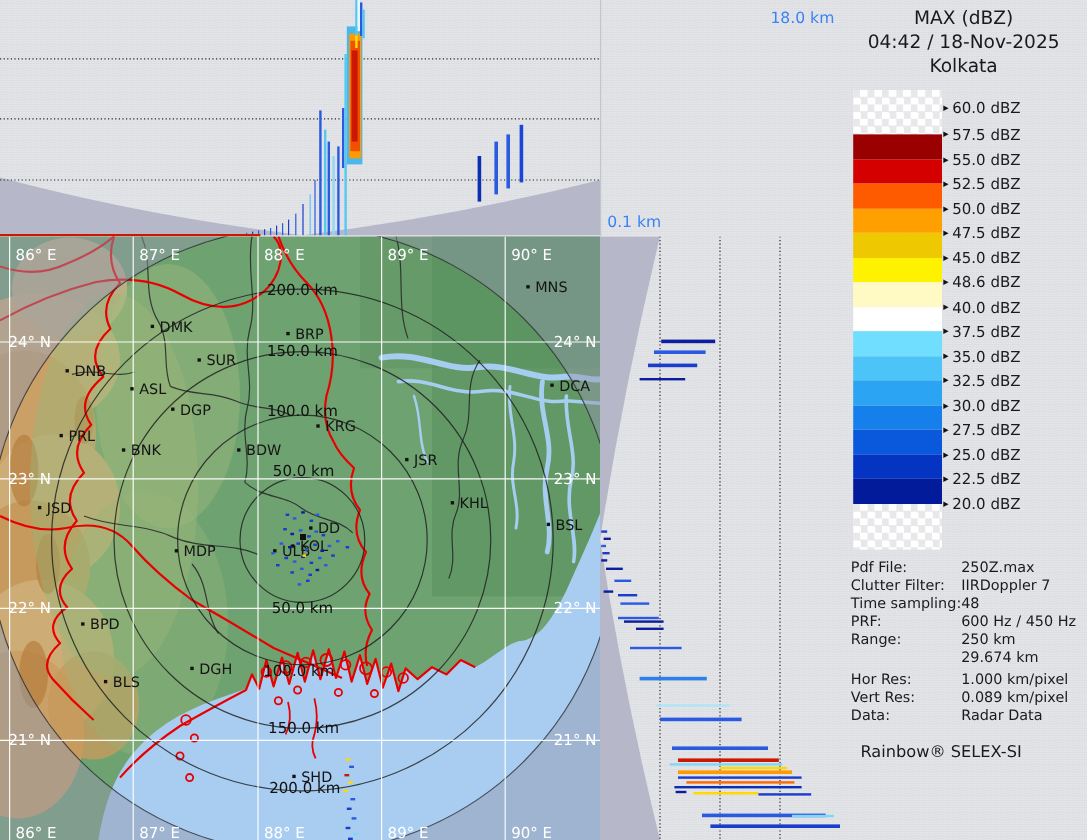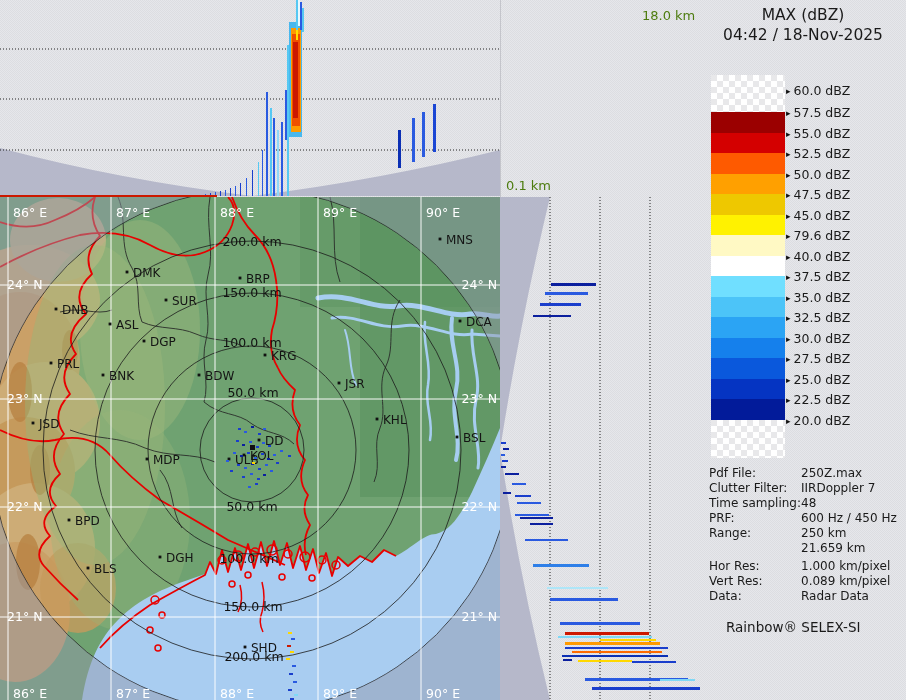--- a/index.html
+++ b/index.html
@@ -6,36 +6,36 @@
   body{
     width:906px;height:700px;position:relative;overflow:hidden;
     font-family:"DejaVu Sans",sans-serif;color:#1a1a1a;
     background:repeating-conic-gradient(#e6e7eb 0% 25%, #dcdde1 0% 50%) 0 0/2px 2px;
   }
   .panel{position:absolute}
   #xz-panel{left:0;top:0;width:500px;height:197px;border-right:1px solid #c4c5cb}
   #map-panel{left:0;top:197px;width:488px;height:503px}
   #yz-panel{left:500px;top:197px;width:200px;height:503px}
   #legend-panel{left:700px;top:0;width:206px;height:492px}
-  .axis-label{position:absolute;font-size:13px;color:#4d7c0f;white-space:nowrap}
+  .axis-label{position:absolute;font-size:13px;color:#3b82f6;white-space:nowrap}
   #height-max-label{left:642px;top:8px}
   #height-min-label{left:506px;top:178px}
   #legend-header{position:absolute;left:0;top:5px;width:206px;text-align:center;
     font-size:15.5px;line-height:20px}
   #colorbar{position:absolute;left:11px;top:75px;width:74px}
   .band{width:74px}
   .checker{background:repeating-conic-gradient(#ffffff 0% 25%, #e8e8ea 0% 50%) 0 0/12px 12px}
   .tick{position:absolute;left:86px;transform:translateY(-50%);font-size:12.5px;
     white-space:nowrap;display:flex;align-items:center;gap:3px}
   .tick .arrow{font-size:9px;color:#111}
   #legend-info{position:absolute;left:9px;top:466px;width:194px}
   .info-row{display:grid;grid-template-columns:92px auto;font-size:12px;
     line-height:15.1px;white-space:nowrap}
   .info-row.space-above{margin-top:2px}
-  #legend-footer{position:absolute;left:26px;top:619px;font-size:13.5px;white-space:nowrap}
+  #legend-footer{position:absolute;left:17px;top:619px;font-size:13.5px;white-space:nowrap}
   svg{display:block}
 </style>
 </head>
 <body>
 
 <div id="xz-panel" class="panel">
   <svg id="xz-svg" width="500" height="197">
     <path d="M0,148 Q120,180 252,196 L0,196 Z" fill="#b6b8ca"></path>
     <path d="M252,196 Q380,180 500,150 L500,196 Z" fill="#b6b8ca"></path>
     <g id="xz-grid">
@@ -367,20 +367,21 @@
         <rect x="2" y="263" width="6" height="2" fill="#1a3ecc"></rect>
         <rect x="1" y="269" width="5" height="2" fill="#0b1f9e"></rect>
       </g>
   </svg>
 </div>
 
 <div id="legend-panel" class="panel">
   <div id="legend-header">
     <div>MAX (dBZ)</div>
     <div>04:42 / 18-Nov-2025</div>
+    <div>Kolkata</div>
   </div>
   <div id="colorbar">
       <div class="band checker" style="height: 37px;"></div>
       <div class="band" style="height: 20.5px; background: rgb(155, 0, 0);"></div>
       <div class="band" style="height: 20.5px; background: rgb(212, 0, 0);"></div>
       <div class="band" style="height: 20.5px; background: rgb(254, 90, 0);"></div>
       <div class="band" style="height: 20.5px; background: rgb(255, 160, 0);"></div>
       <div class="band" style="height: 20.5px; background: rgb(238, 200, 0);"></div>
       <div class="band" style="height: 20.5px; background: rgb(255, 242, 0);"></div>
       <div class="band" style="height: 20.5px; background: rgb(255, 249, 196);"></div>
@@ -418,21 +419,21 @@
       <div class="tick" style="top: 194px;">
         <span class="arrow">▸</span>
         <span>47.5 dBZ</span>
       </div>
       <div class="tick" style="top: 215px;">
         <span class="arrow">▸</span>
         <span>45.0 dBZ</span>
       </div>
       <div class="tick" style="top: 235px;">
         <span class="arrow">▸</span>
-        <span>79.6 dBZ</span>
+        <span>48.6 dBZ</span>
       </div>
       <div class="tick" style="top: 256px;">
         <span class="arrow">▸</span>
         <span>40.0 dBZ</span>
       </div>
       <div class="tick" style="top: 276px;">
         <span class="arrow">▸</span>
         <span>37.5 dBZ</span>
       </div>
       <div class="tick" style="top: 297px;">
@@ -480,21 +481,21 @@
       <div class="info-row">
         <span>PRF:</span>
         <span>600 Hz / 450 Hz</span>
       </div>
       <div class="info-row">
         <span>Range:</span>
         <span>250 km</span>
       </div>
       <div class="info-row">
         <span></span>
-        <span>21.659 km</span>
+        <span>29.674 km</span>
       </div>
       <div class="info-row space-above">
         <span>Hor Res:</span>
         <span>1.000 km/pixel</span>
       </div>
       <div class="info-row">
         <span>Vert Res:</span>
         <span>0.089 km/pixel</span>
       </div>
       <div class="info-row">

